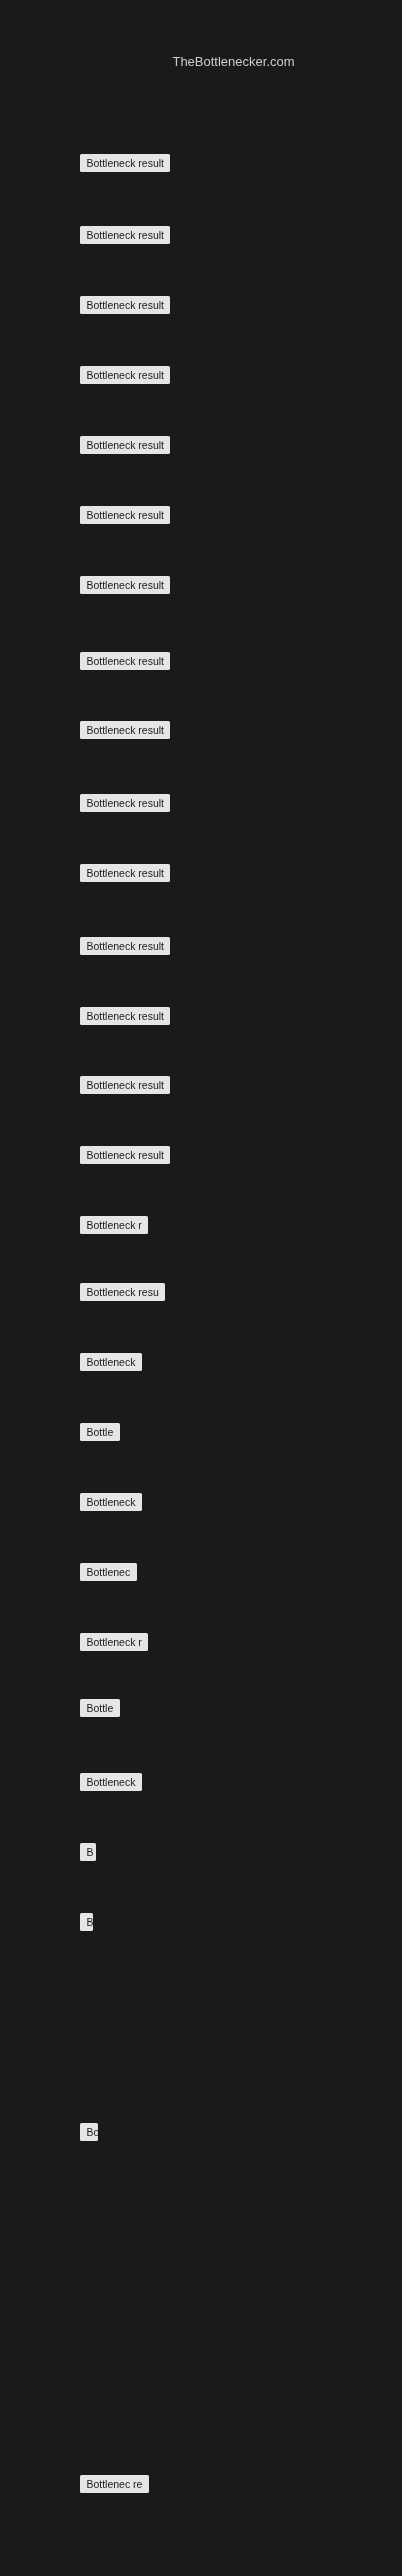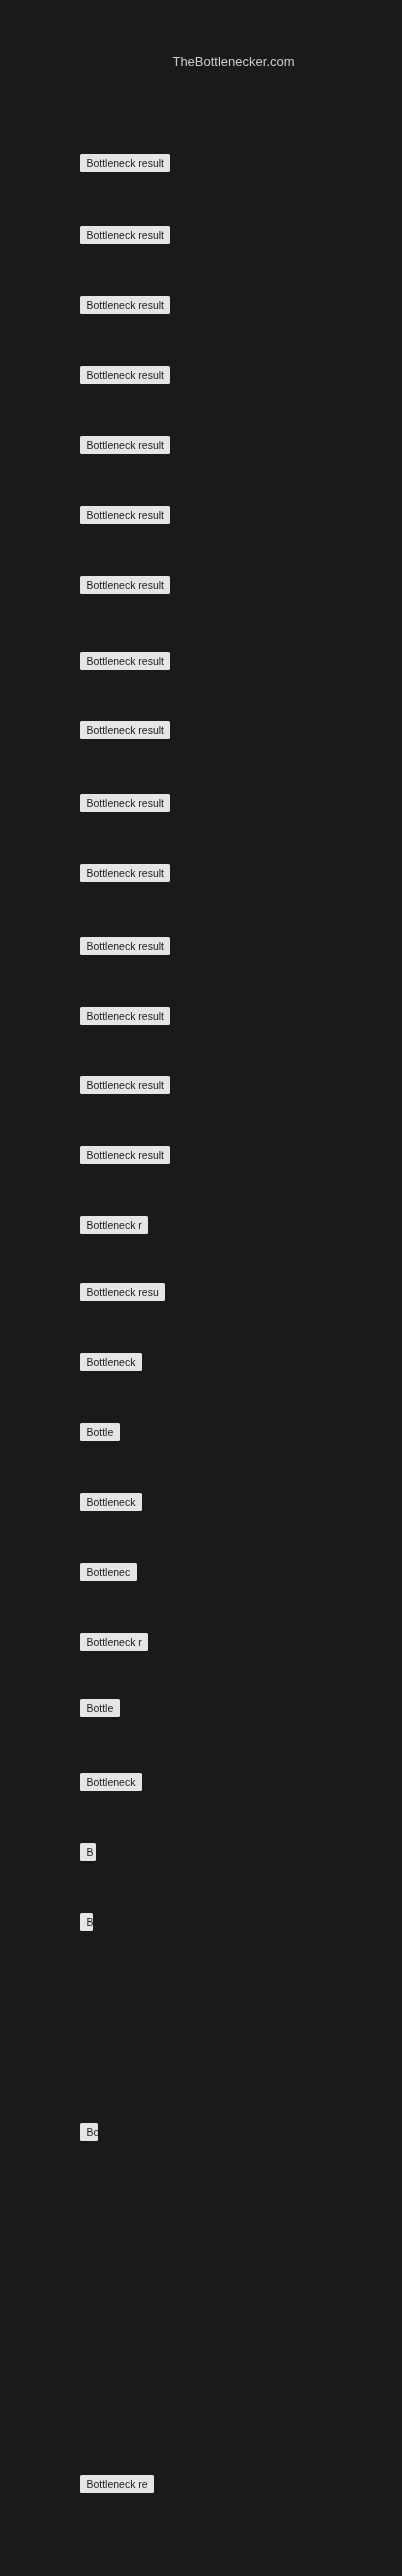--- a/index.html
+++ b/index.html
@@ -67,15 +67,15 @@
     <div class="bottleneck-item" style="top: 1229px;"><span class="bottleneck-badge" style="max-width: 64px;">Bottleneck</span></div>
     <div class="bottleneck-item" style="top: 1299px;"><span class="bottleneck-badge" style="max-width: 48px;">Bottle</span></div>
     <div class="bottleneck-item" style="top: 1369px;"><span class="bottleneck-badge" style="max-width: 64px;">Bottleneck</span></div>
     <div class="bottleneck-item" style="top: 1439px;"><span class="bottleneck-badge" style="max-width: 60px;">Bottlenec</span></div>
     <div class="bottleneck-item" style="top: 1509px;"><span class="bottleneck-badge" style="max-width: 72px;">Bottleneck r</span></div>
     <div class="bottleneck-item" style="top: 1575px;"><span class="bottleneck-badge" style="max-width: 44px;">Bottle</span></div>
     <div class="bottleneck-item" style="top: 1649px;"><span class="bottleneck-badge" style="max-width: 64px;">Bottleneck</span></div>
     <div class="bottleneck-item" style="top: 1719px;"><span class="bottleneck-badge" style="max-width: 16px;">B</span></div>
     <div class="bottleneck-item" style="top: 1789px;"><span class="bottleneck-badge" style="max-width: 12px;">B</span></div>
     <div class="bottleneck-item" style="top: 1999px;"><span class="bottleneck-badge" style="max-width: 17.7px;">Bo</span></div>
-    <div class="bottleneck-item" style="top: 2351px;"><span class="bottleneck-badge" style="max-width: 76px;">Bottleneck re</span></div>
+    <div class="bottleneck-item" style="top: 2351px;"><span class="bottleneck-badge" style="max-width: 76px;">Bottlenec re</span></div>
   </div>
 
 
 </body></html>

